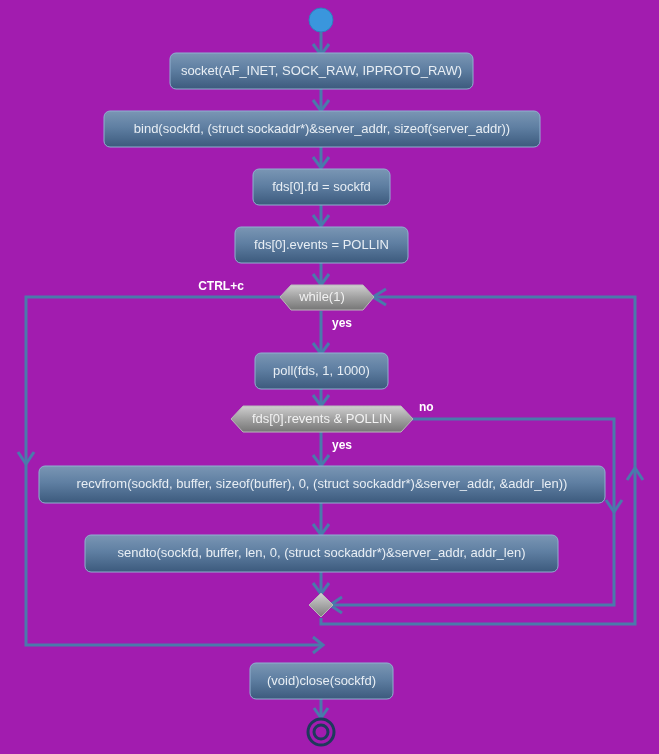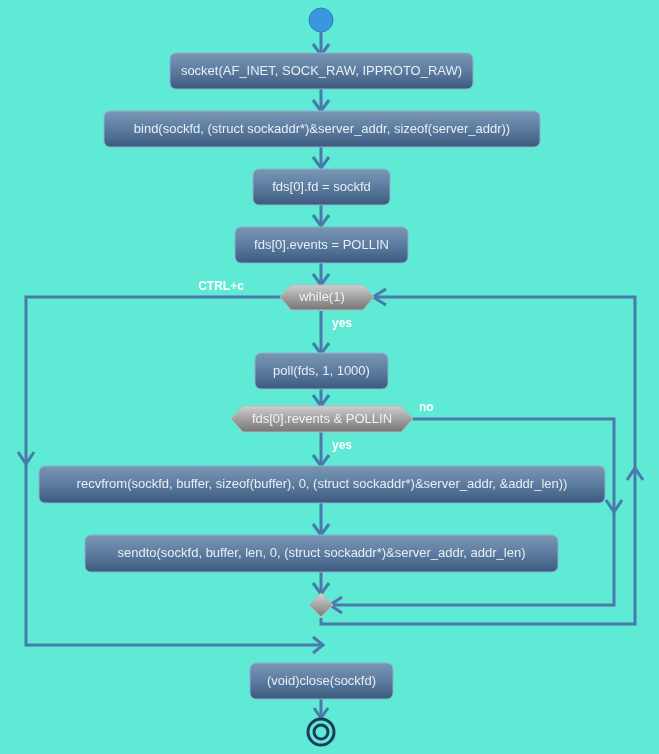--- a/index.html
+++ b/index.html
@@ -10,21 +10,21 @@
   body {
     width: 659px;
     height: 754px;
     overflow: hidden;
     font-family: "Liberation Sans", sans-serif;
   }
   #flow-root {
     position: relative;
     width: 659px;
     height: 754px;
-    background: #5eead4;
+    background: #a21caf;
   }
   svg#flow-svg {
     position: absolute;
     top: 0;
     left: 0;
     width: 659px;
     height: 754px;
     display: block;
   }
   .node-label {

